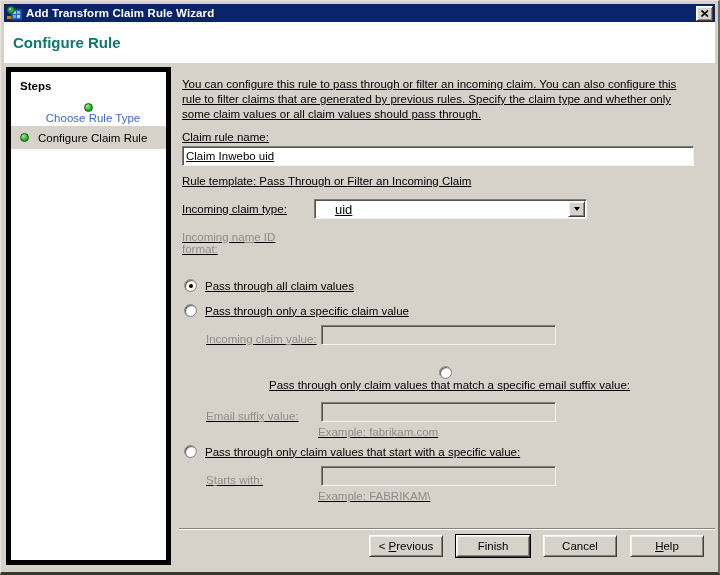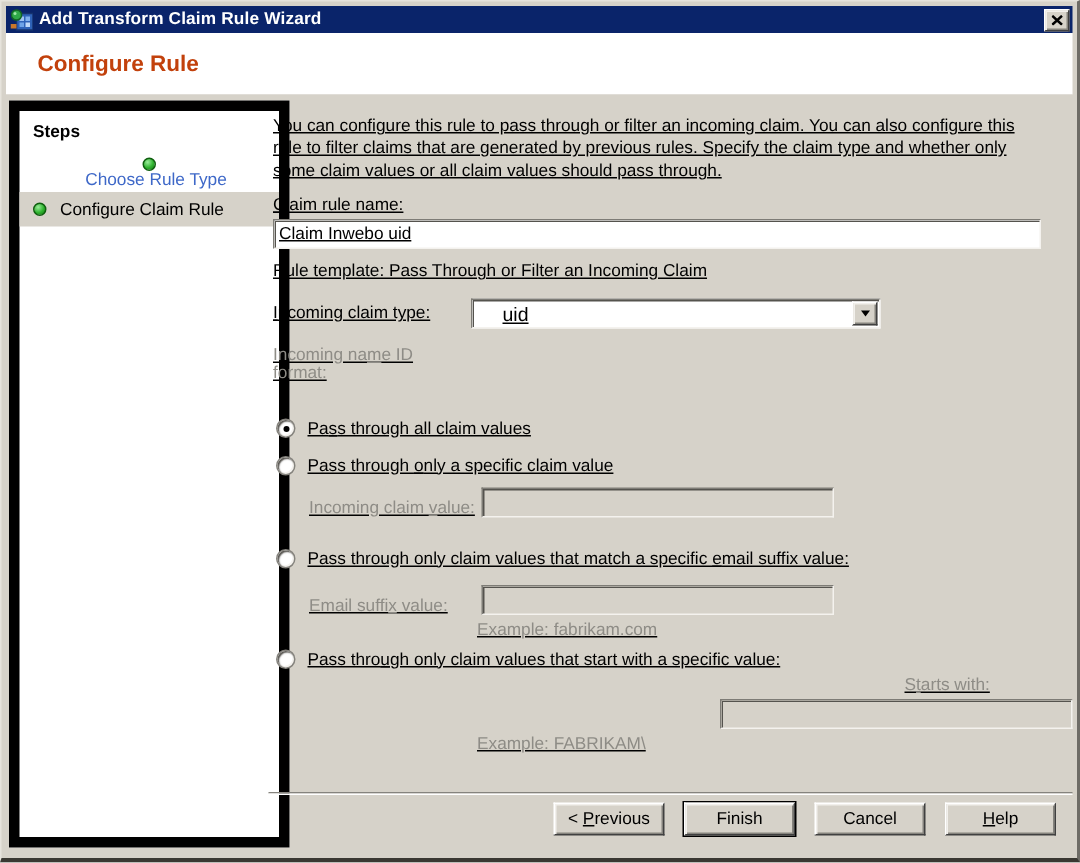--- a/index.html
+++ b/index.html
@@ -14,26 +14,26 @@
   .titlebar .app-icon{width:15px;height:15px;margin-right:4px;flex:none;}
   .titlebar .title{color:#fff;font-weight:bold;font-size:11.5px;flex:1;
     white-space:nowrap;overflow:hidden;letter-spacing:.1px;}
   .close-btn{width:17px;height:15px;background:#D6D2C9;padding:0;cursor:default;
     border:1px solid;border-color:#FFFFFF #404040 #404040 #FFFFFF;
     box-shadow:inset 1px 1px 0 #F2F0EC, inset -1px -1px 0 #85837D;
     display:flex;align-items:center;justify-content:center;}
   
   .header{position:absolute;top:21px;left:3px;right:3px;height:41px;background:#FFFFFF;
     display:flex;align-items:center;padding-left:9px;}
-  .header h1{margin:12px;font-size:15px;font-weight:bold;color:#c2410c;}
+  .header h1{margin:0;font-size:15px;font-weight:bold;color:#0f766e;}
   
   .body{position:absolute;top:62px;left:3px;right:3px;bottom:3px;background:#D6D2C9;}
   
-  .sidebar{position:absolute;left:2px;top:4px;width:187px;bottom:4px;background:#FFFFFF;
-    border:7px solid #000000;}
+  .sidebar{position:absolute;left:2px;top:4px;width:165px;bottom:4px;background:#FFFFFF;
+    border:5px solid #000000;}
   .steps-title{font-weight:bold;font-size:11.5px;color:#000;padding:8px 0 0 9px;}
   .step-list{margin-top:11px;}
   .step-item{height:23px;display:flex;align-items:center;padding-left:9px;font-size:11.5px;}
   .step-item .bullet{width:9px;height:9px;border-radius:50%;margin-right:9px;flex:none;
     background:radial-gradient(circle at 35% 30%, #9BEC9B, #2FB32F 55%, #157A15);
     border:1px solid #0E5E0E;}
   .step-item.done{color:#3E68C8;flex-direction:column;}
   .step-item.active{color:#000;background:#D6D2C9;}
   
   .content{position:absolute;left:175px;top:0;right:0;bottom:0;text-decoration:underline;}
@@ -72,22 +72,22 @@
     border:1px solid #85837D;box-shadow:inset 1px 1px 1px #55534E, inset -1px -1px 0 #F4F2EE;
     margin-right:8px;position:relative;}
   .radio.checked::after{content:"";position:absolute;left:3.5px;top:3.5px;width:4px;height:4px;
     border-radius:50%;background:#000;}
   .sub-row{display:flex;align-items:flex-end;margin-left:27px;}
   .sub-row .sub-lab{width:112px;flex:none;color:#8E8C86;}
   .sub-row .field{width:235px;}
   .example{margin-left:139px;font-size:11.5px;color:#8E8C86;}
   
   .mt-r1{margin-top:24px;} .mt-r2{margin-top:12px;} .mt-s1{margin-top:5px;}
-  .mt-r3{margin-top:21px;} .mt-s2{margin-top:8px;} .mt-e1{margin-top:4px;}
-  .mt-r4{margin-top:7px;} .mt-s3{margin-top:5px;flex-direction:column;} .mt-e2{margin-top:4px;}
+  .mt-r3{margin-top:21px;flex-direction:column;} .mt-s2{margin-top:8px;} .mt-e1{margin-top:4px;}
+  .mt-r4{margin-top:7px;} .mt-s3{margin-top:5px;} .mt-e2{margin-top:4px;}
   
   .divider{position:absolute;left:0;right:0;bottom:39px;height:2px;
     border-top:1px solid #85837D;border-bottom:1px solid #FFFFFF;}
   .btn-row{position:absolute;right:11px;bottom:12px;display:flex;gap:13px;}
   .btn{width:74px;height:22px;background:#D6D2C9;font-family:"Liberation Sans",sans-serif;
     font-size:11.5px;color:#000;padding:0;cursor:default;
     border:1px solid;border-color:#FFFFFF #404040 #404040 #FFFFFF;
     box-shadow:inset 1px 1px 0 #F2F0EC, inset -1px -1px 0 #85837D;}
   .btn.default{box-shadow:inset 1px 1px 0 #F2F0EC, inset -1px -1px 0 #85837D, 0 0 0 1px #000;}
 </style>

